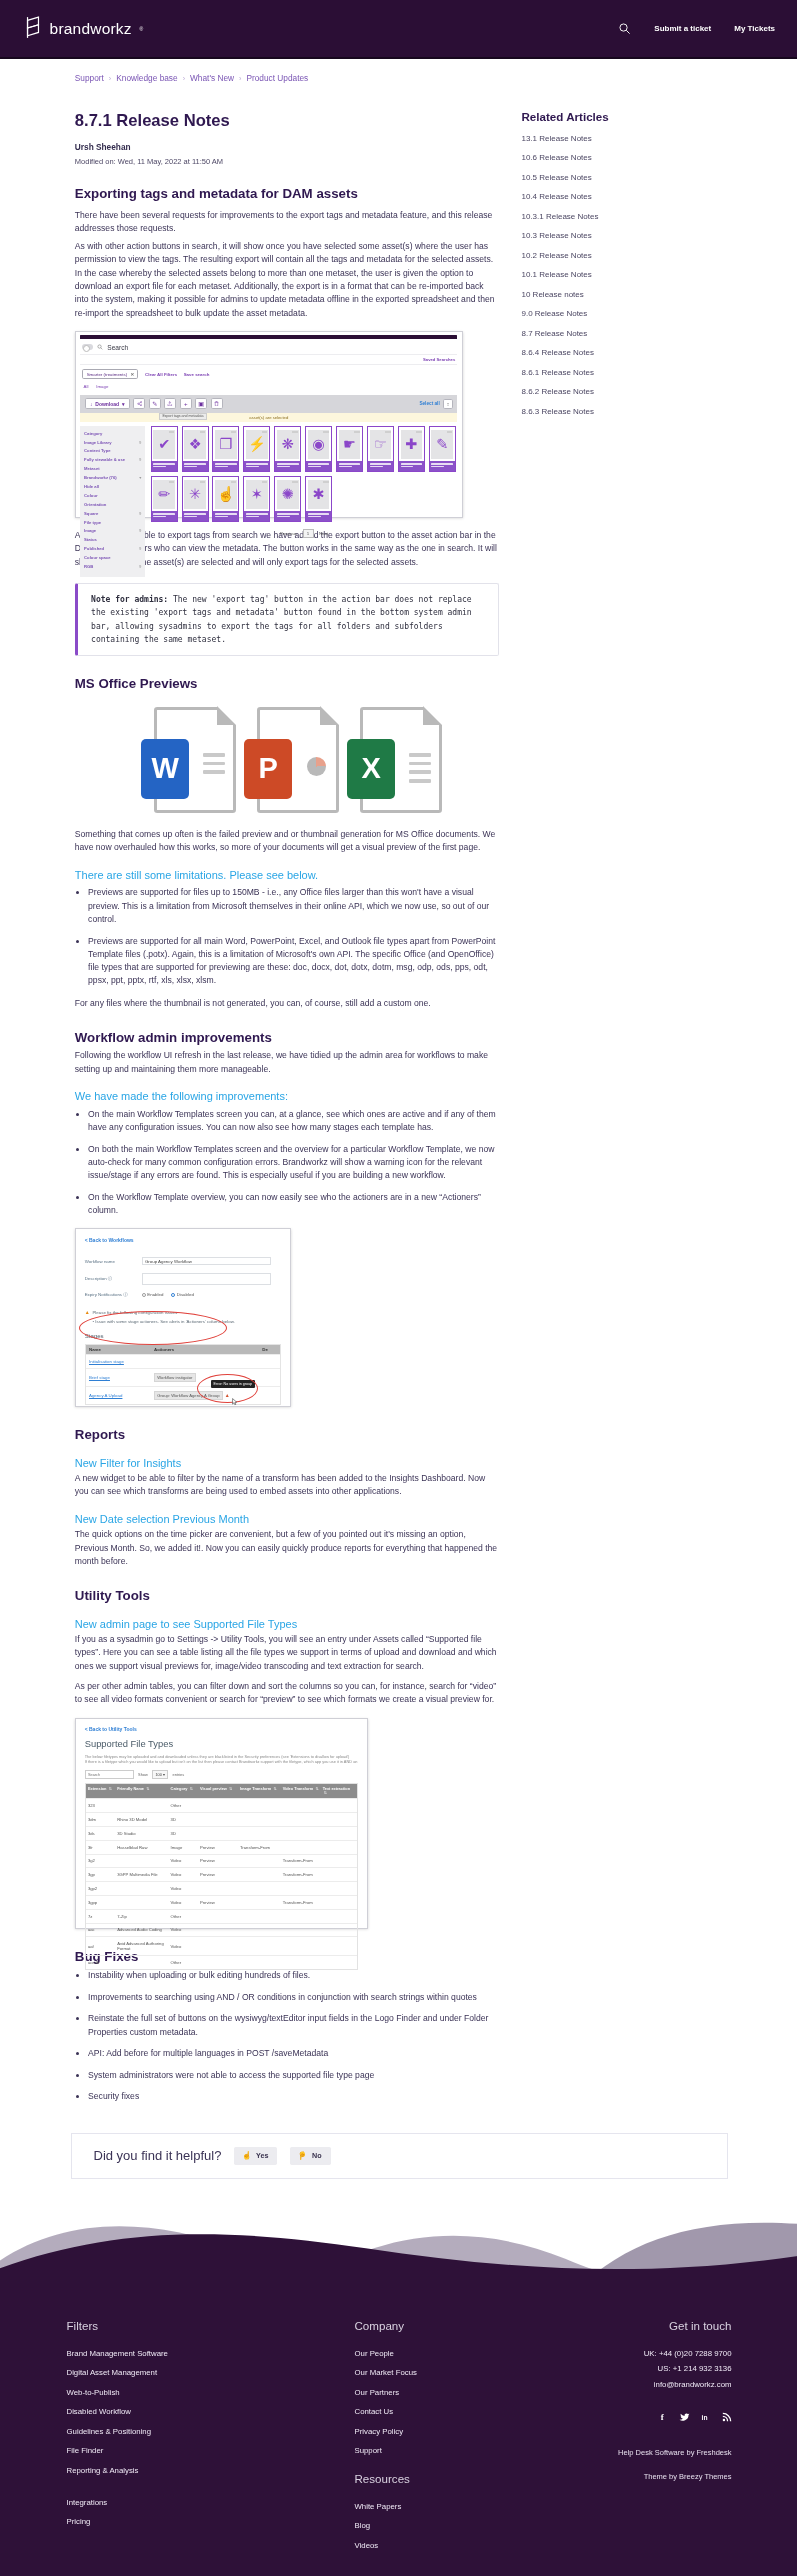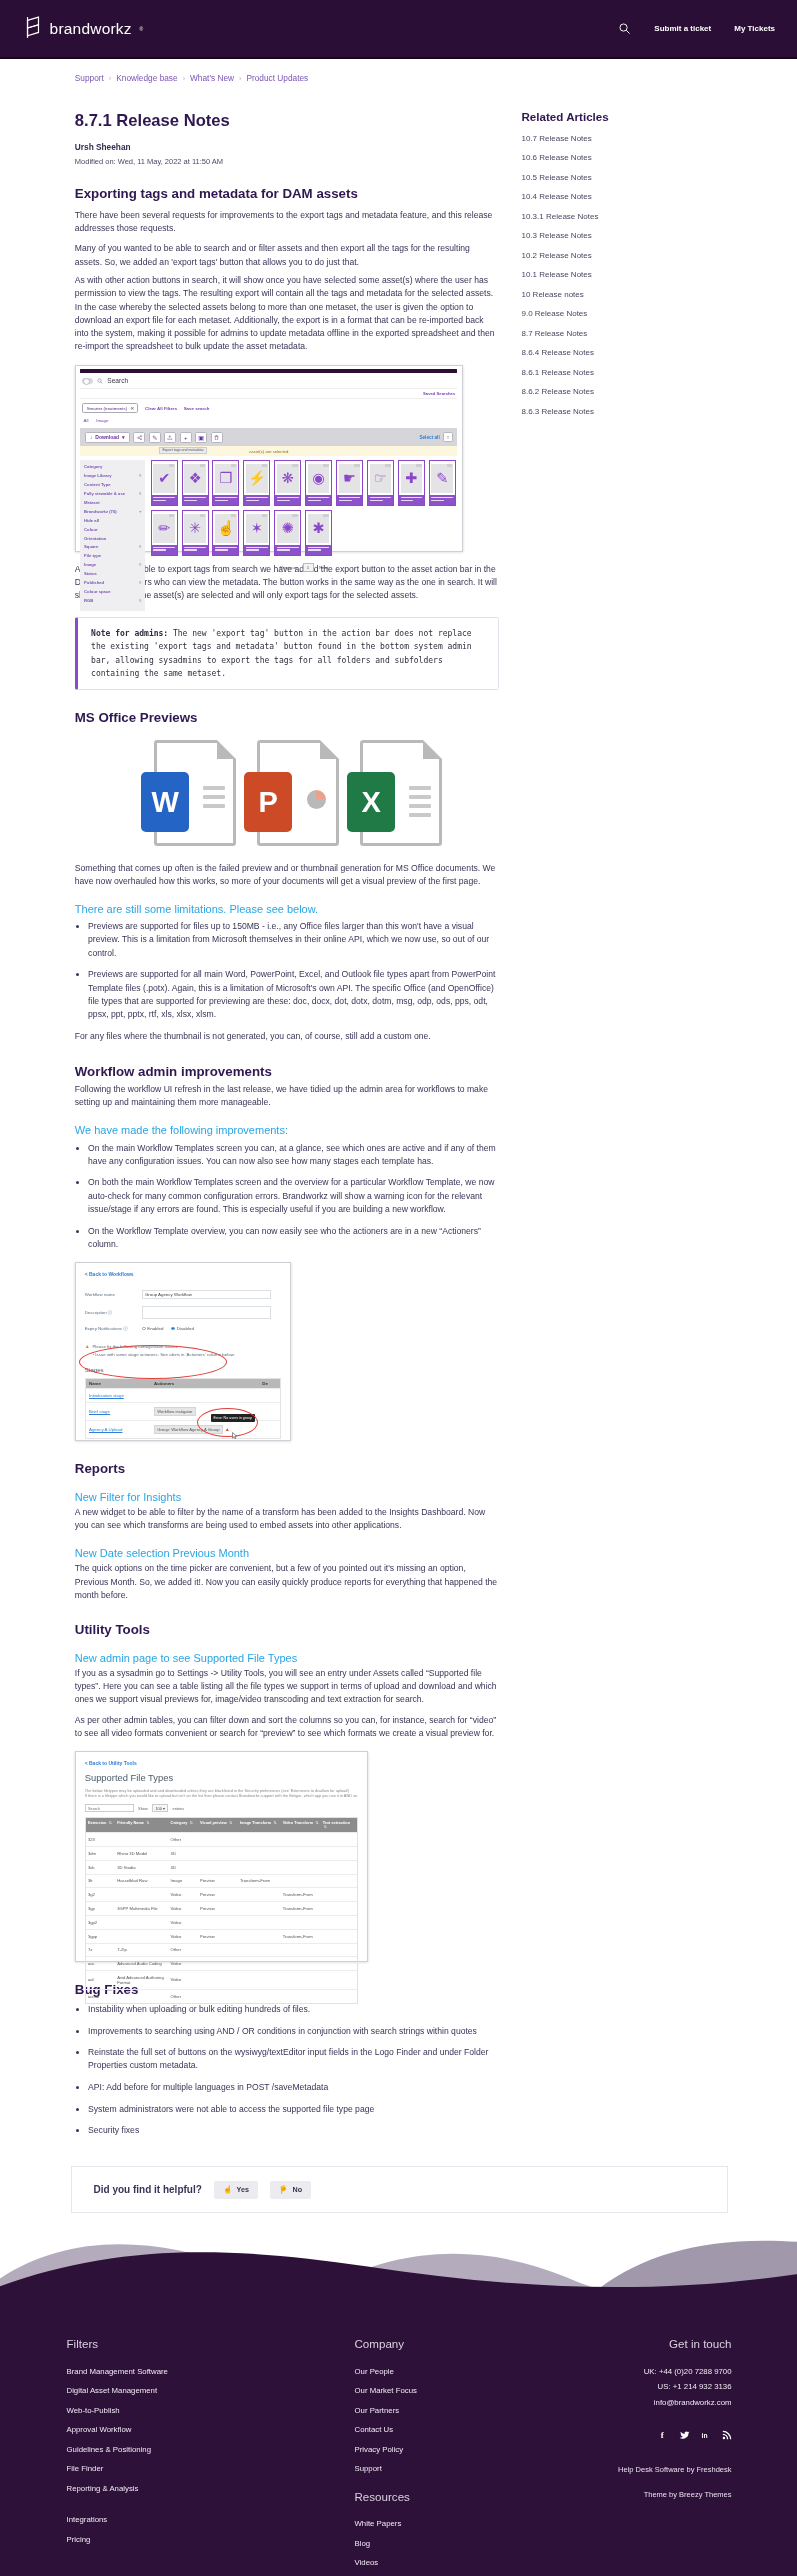--- a/index.html
+++ b/index.html
@@ -131,21 +131,21 @@
   .s3small { font-size:3.9px; color:#666; }
   .s3select { border:0.6px solid #ccc; font-size:3.9px; color:#444; padding:0.6px 2.2px; background:#f7f7f7; }
   .s3table { width:100%; border:0.6px solid #e2e2e2; }
   .s3thead { display:flex; background:#8c8c8c; color:#fff; font-size:3.9px; font-weight:bold; padding:2.8px 2.2px; line-height:4.4px; }
   .s3thead .sort { margin-left:1.1px; opacity:.8; font-weight:normal; }
   .s3r { display:flex; font-size:4.2px; color:#555; padding:3.9px 2.2px; border-top:0.6px solid #ececec; align-items:center; }
   .c-ext{width:11%;} .c-name{width:20%;} .c-cat{width:11%;} .c-prev{width:15%;} .c-imgt{width:16%;} .c-vidt{width:15%;} .c-text{width:12%;}
   
   .feedback { width:657px; margin:20px auto 0; border:0.6px solid #e5e5ee; padding:13.3px 22px;
               display:flex; align-items:center; gap:12.2px; }
-  .fb-q { font-size:10px; color:#3b3356;font-weight:bold; }
+  .fb-q { font-size:13px; color:#3b3356; }
   .fb-btn { background:#ececf0; border:none; border-radius:1.7px; padding:4.4px 8.9px; font-size:7.2px;
             font-weight:bold; color:#39324e; display:flex; align-items:center; gap:3.9px; cursor:pointer;
             font-family:"Liberation Sans", sans-serif; }
   .fb-ico { color:#5a6474; font-size:7.8px; }
   
   .rel-title { font-size:11.6px; font-weight:bold; color:#2f1850; margin:0 0 11px; }
   .rel-list a { display:block; font-size:8px; color:#4b4662; text-decoration:none; margin-bottom:10.5px; cursor:pointer; }
   
   .footer { margin-top:auto; position:relative; }
   .waves { display:block; }
@@ -193,21 +193,20 @@
 </div>
 
 <div class="main">
   <div class="article">
     <h1>8.7.1 Release Notes</h1>
     <div class="author">Ursh Sheehan</div>
     <div class="modified">Modified on: Wed, 11 May, 2022 at 11:50 AM</div>
 
     <h2>Exporting tags and metadata for DAM assets</h2>
     <p>There have been several requests for improvements to the export tags and metadata feature, and this release addresses those requests.</p>
-    <p>Many of you wanted to be able to search and or filter assets and then export all the tags for the resulting assets. So, we added an 'export tags' button that allows you to do just that.</p>
     <p style="margin-top:-2.2px;">As with other action buttons in search, it will show once you have selected some asset(s) where the user has permission to view the tags. The resulting export will contain all the tags and metadata for the selected assets. In the case whereby the selected assets belong to more than one metaset, the user is given the option to download an export file for each metaset. Additionally, the export is in a format that can be re-imported back into the system, making it possible for admins to update metadata offline in the exported spreadsheet and then re-import the spreadsheet to bulk update the asset metadata.</p>
 
     <div class="shot shot1">
       <div class="s1top"></div>
       <div class="s1search">
         <span class="s1toggle"></span>
         <svg width="6.1" height="6.1" viewBox="0 0 24 24" fill="none">
           <circle cx="10" cy="10" r="6.5" stroke="#666" stroke-width="2"></circle>
             <path d="M15 15 L21 21" stroke="#666" stroke-width="2"></path>
         </svg>
@@ -803,21 +802,21 @@
         <li>API: Add before for multiple languages in POST /saveMetadata</li>
         <li>System administrators were not able to access the supported file type page</li>
         <li>Security fixes</li>
       </ul>
   </div>
 
   <div class="aside">
     <div class="rel-title">Related Articles</div>
     <div class="rel-list">
 
-    <a>10.7 Release Notes</a>
+    <a>13.1 Release Notes</a>
         <a>10.6 Release Notes</a>
         <a>10.5 Release Notes</a>
         <a>10.4 Release Notes</a>
         <a>10.3.1 Release Notes</a>
         <a>10.3 Release Notes</a>
         <a>10.2 Release Notes</a>
         <a>10.1 Release Notes</a>
         <a>10 Release notes</a>
         <a>9.0 Release Notes</a>
         <a>8.7 Release Notes</a>
@@ -851,21 +850,21 @@
   </svg>
   <div class="footer-body">
     <div class="footer-cols">
       <div class="fcol1">
         <div class="f-head">Filters</div>
         <div>
 
         <a class="f-link">Brand Management Software</a>
             <a class="f-link">Digital Asset Management</a>
             <a class="f-link">Web-to-Publish</a>
-            <a class="f-link">Approval Workflow</a>
+            <a class="f-link">Disabled Workflow</a>
             <a class="f-link">Guidelines &amp; Positioning</a>
             <a class="f-link">File Finder</a>
             <a class="f-link">Reporting &amp; Analysis</a>
           </div>
         <div class="f-gap"></div>
         <div>
 
         <a class="f-link">Integrations</a>
             <a class="f-link">Pricing</a>
           </div>

